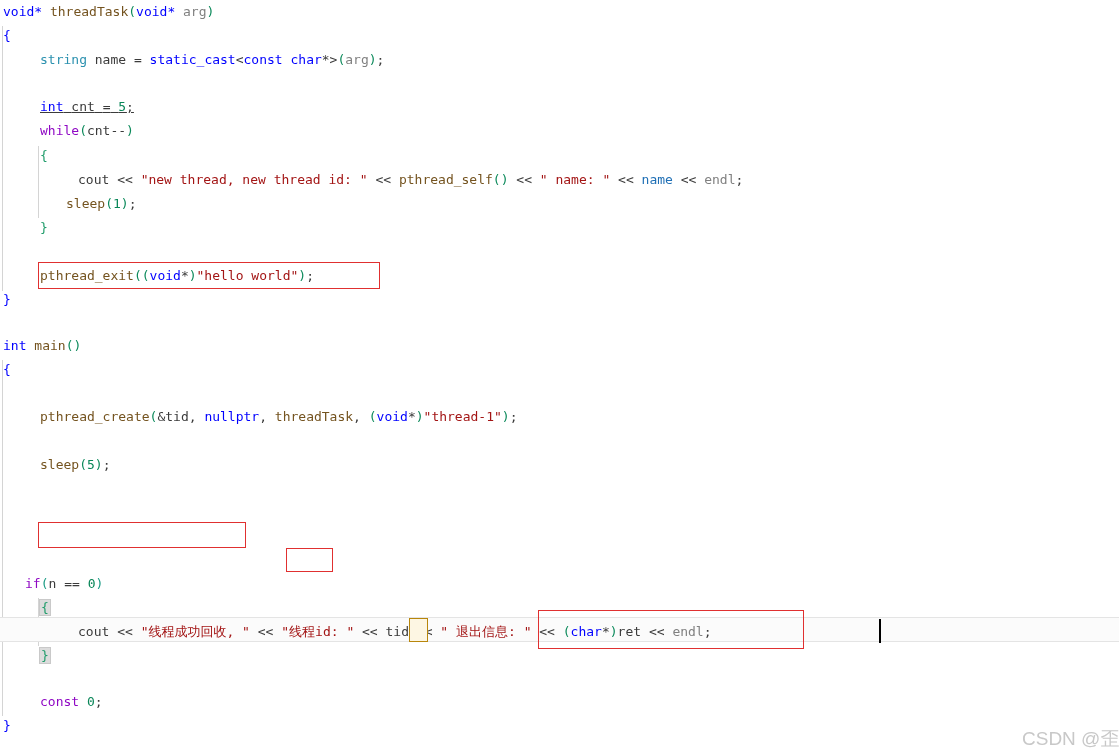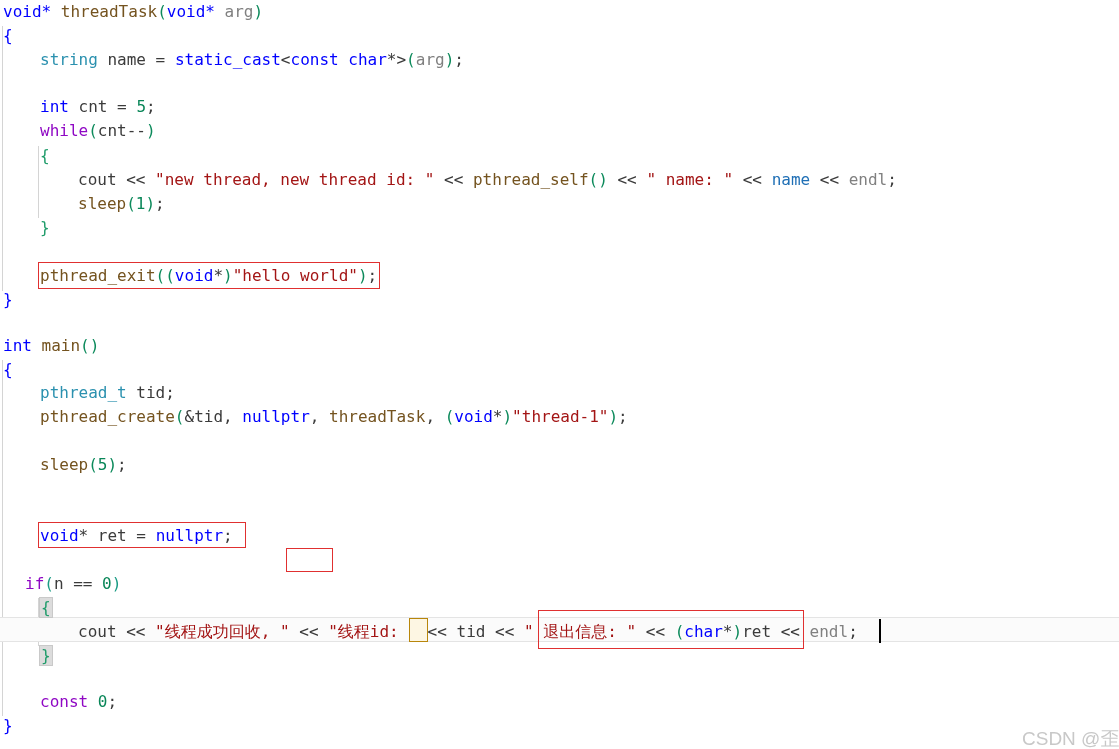--- a/index.html
+++ b/index.html
@@ -28,21 +28,21 @@
     background: #d4d4d4;
   }
 
   
   .line {
     position: absolute;
     left: 0;
     height: 24.5px;
     line-height: 24.5px;
     white-space: pre;
-    font-size: 16px;
+    font-size: 13px;
     font-family: "DejaVu Sans Mono", "Liberation Mono", monospace;
     color: #3b3b3b;
     letter-spacing: 0px;
   }
 
   
   .current-line-band {
     position: absolute;
     left: 0;
     width: 1119px;
@@ -120,47 +120,45 @@
   <div class="guide" style="left:38px; top:598px; height:48px;"></div>
 
   <div class="current-line-band" style="top:617px;"></div>
 
   <div class="line" style="top:0px; left:3px;"><span class="kw">void</span><span class="kw">*</span> <span class="fn">threadTask</span><span class="paren">(</span><span class="kw">void</span><span class="kw">*</span> <span class="gray">arg</span><span class="paren">)</span></div>
 
   <div class="line" style="top:24px; left:3px;"><span class="kw">{</span></div>
 
   <div class="line" style="top:48px; left:40px;"><span class="type">string</span> <span class="var">name</span> <span class="op">=</span> <span class="kw">static_cast</span><span class="op">&lt;</span><span class="kw">const</span> <span class="kw">char</span><span class="op">*&gt;</span><span class="paren">(</span><span class="gray">arg</span><span class="paren">)</span><span class="punct">;</span></div>
 
-  <div class="line" style="top:95px; left:40px;"><span class="kw">int</span> <span class="var">cnt</span> <span class="op">=</span> <span class="num">5</span><span class="punct">;</span></div>
+  <div class="line" style="top:95px; left:40px;text-decoration:underline;"><span class="kw">int</span> <span class="var">cnt</span> <span class="op">=</span> <span class="num">5</span><span class="punct">;</span></div>
 
   <div class="line" style="top:119px; left:40px;"><span class="ctl">while</span><span class="paren">(</span><span class="var">cnt</span><span class="op">--</span><span class="paren">)</span></div>
 
   <div class="line" style="top:144px; left:40px;"><span class="brace">{</span></div>
 
   <div class="line" style="top:168px; left:78px;"><span class="var">cout</span> <span class="op">&lt;&lt;</span> <span class="str">"new thread, new thread id: "</span> <span class="op">&lt;&lt;</span> <span class="fn">pthread_self</span><span class="paren">()</span> <span class="op">&lt;&lt;</span> <span class="str">" name: "</span> <span class="op">&lt;&lt;</span> <span class="localv">name</span> <span class="op">&lt;&lt;</span> <span class="gray">endl</span><span class="punct">;</span></div>
 
-  <div class="line" style="top:192px; left:78px;"><span class="fn">sleep</span><span class="paren">(</span><span class="num">1</span><span class="paren">)</span><span class="punct">;</span></div>
+  <div class="line" style="top:192px; left:66px;"><span class="fn">sleep</span><span class="paren">(</span><span class="num">1</span><span class="paren">)</span><span class="punct">;</span></div>
 
   <div class="line" style="top:216px; left:40px;"><span class="brace">}</span></div>
 
   <div class="line" style="top:264px; left:40px;"><span class="fn">pthread_exit</span><span class="paren">((</span><span class="kw">void</span><span class="op">*</span><span class="paren">)</span><span class="str">"hello world"</span><span class="paren">)</span><span class="punct">;</span></div>
 
   <div class="line" style="top:288px; left:3px;"><span class="kw">}</span></div>
 
   <div class="line" style="top:334px; left:3px;"><span class="kw">int</span> <span class="fn">main</span><span class="paren">()</span></div>
 
   <div class="line" style="top:358px; left:3px;"><span class="kw">{</span></div>
 
-  <div class="line" style="top:381px; left:40px;"><span class="type">pthread_t</span> <span class="var">tid</span><span class="punct">;</span></div>
 
   <div class="line" style="top:405px; left:40px;"><span class="fn">pthread_create</span><span class="paren">(</span><span class="op">&amp;</span><span class="var">tid</span><span class="punct">,</span> <span class="kw">nullptr</span><span class="punct">,</span> <span class="fn">threadTask</span><span class="punct">,</span> <span class="paren">(</span><span class="kw">void</span><span class="op">*</span><span class="paren">)</span><span class="str">"thread-1"</span><span class="paren">)</span><span class="punct">;</span></div>
 
   <div class="line" style="top:453px; left:40px;text-align:center;"><span class="fn">sleep</span><span class="paren">(</span><span class="num">5</span><span class="paren">)</span><span class="punct">;</span></div>
 
-  <div class="line" style="top:524px; left:40px;"><span class="kw">void</span><span class="op">*</span> <span class="var">ret</span> <span class="op">=</span> <span class="kw">nullptr</span><span class="punct">;</span></div>
 
 
   <div class="line" style="top:572px; left:25px;"><span class="ctl">if</span><span class="paren2">(</span><span class="var">n</span> <span class="op">==</span> <span class="num">0</span><span class="paren2">)</span></div>
 
   <div class="line" style="top:596px; left:40px;"><span class="brace brace-hl">{</span></div>
 
   <div class="line" style="top:620px; left:78px;"><span class="var">cout</span> <span class="op">&lt;&lt;</span> <span class="str">"线程成功回收, "</span> <span class="op">&lt;&lt;</span> <span class="str">"线程id</span><span class="str">: </span><span class="str">"</span> <span class="op">&lt;&lt;</span> <span class="var">tid</span> <span class="op">&lt;&lt;</span> <span class="str">" 退出信息: "</span> <span class="op">&lt;&lt;</span> <span class="paren">(</span><span class="kw">char</span><span class="op">*</span><span class="paren">)</span><span class="var">ret</span> <span class="op">&lt;&lt;</span> <span class="gray">endl</span><span class="punct">;</span></div>
 
   <div class="line" style="top:644px; left:40px;"><span class="brace brace-hl">}</span></div>
 

